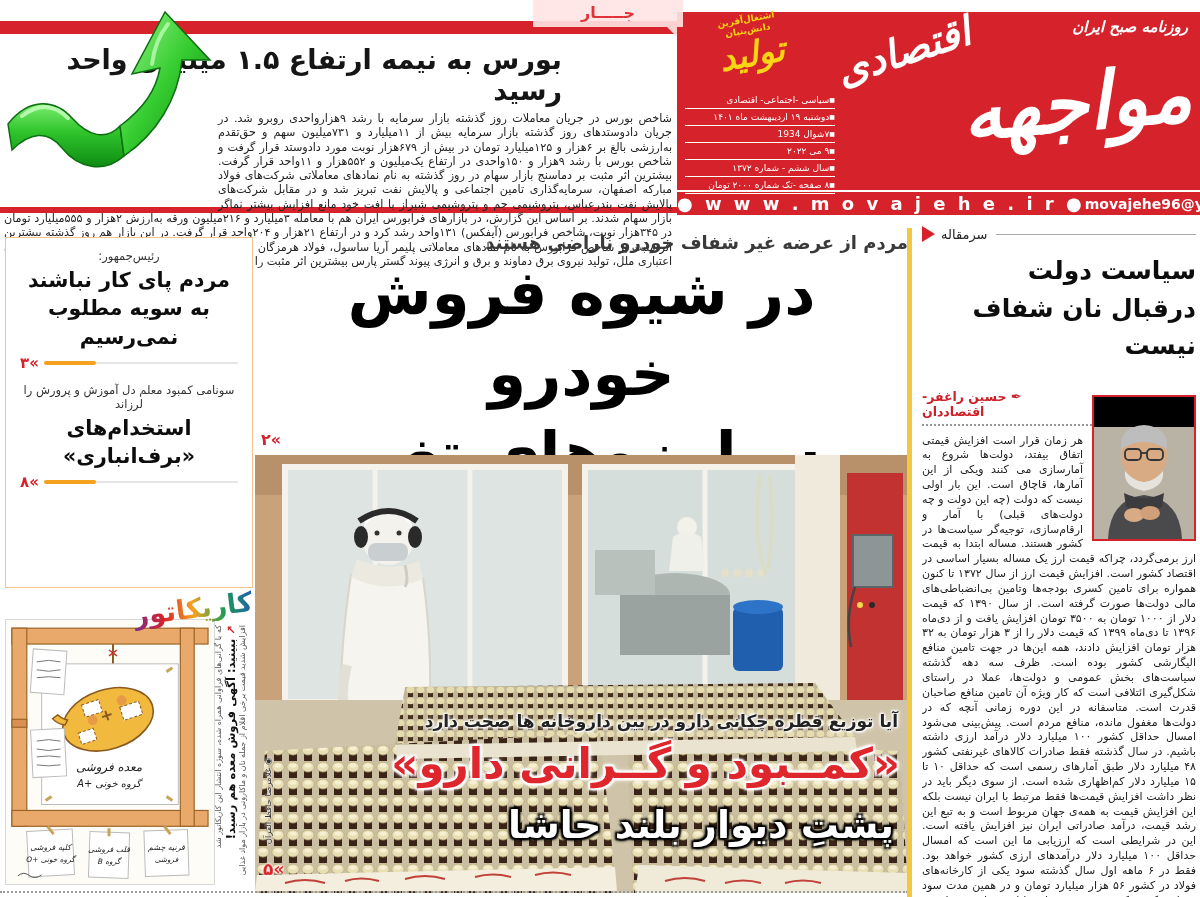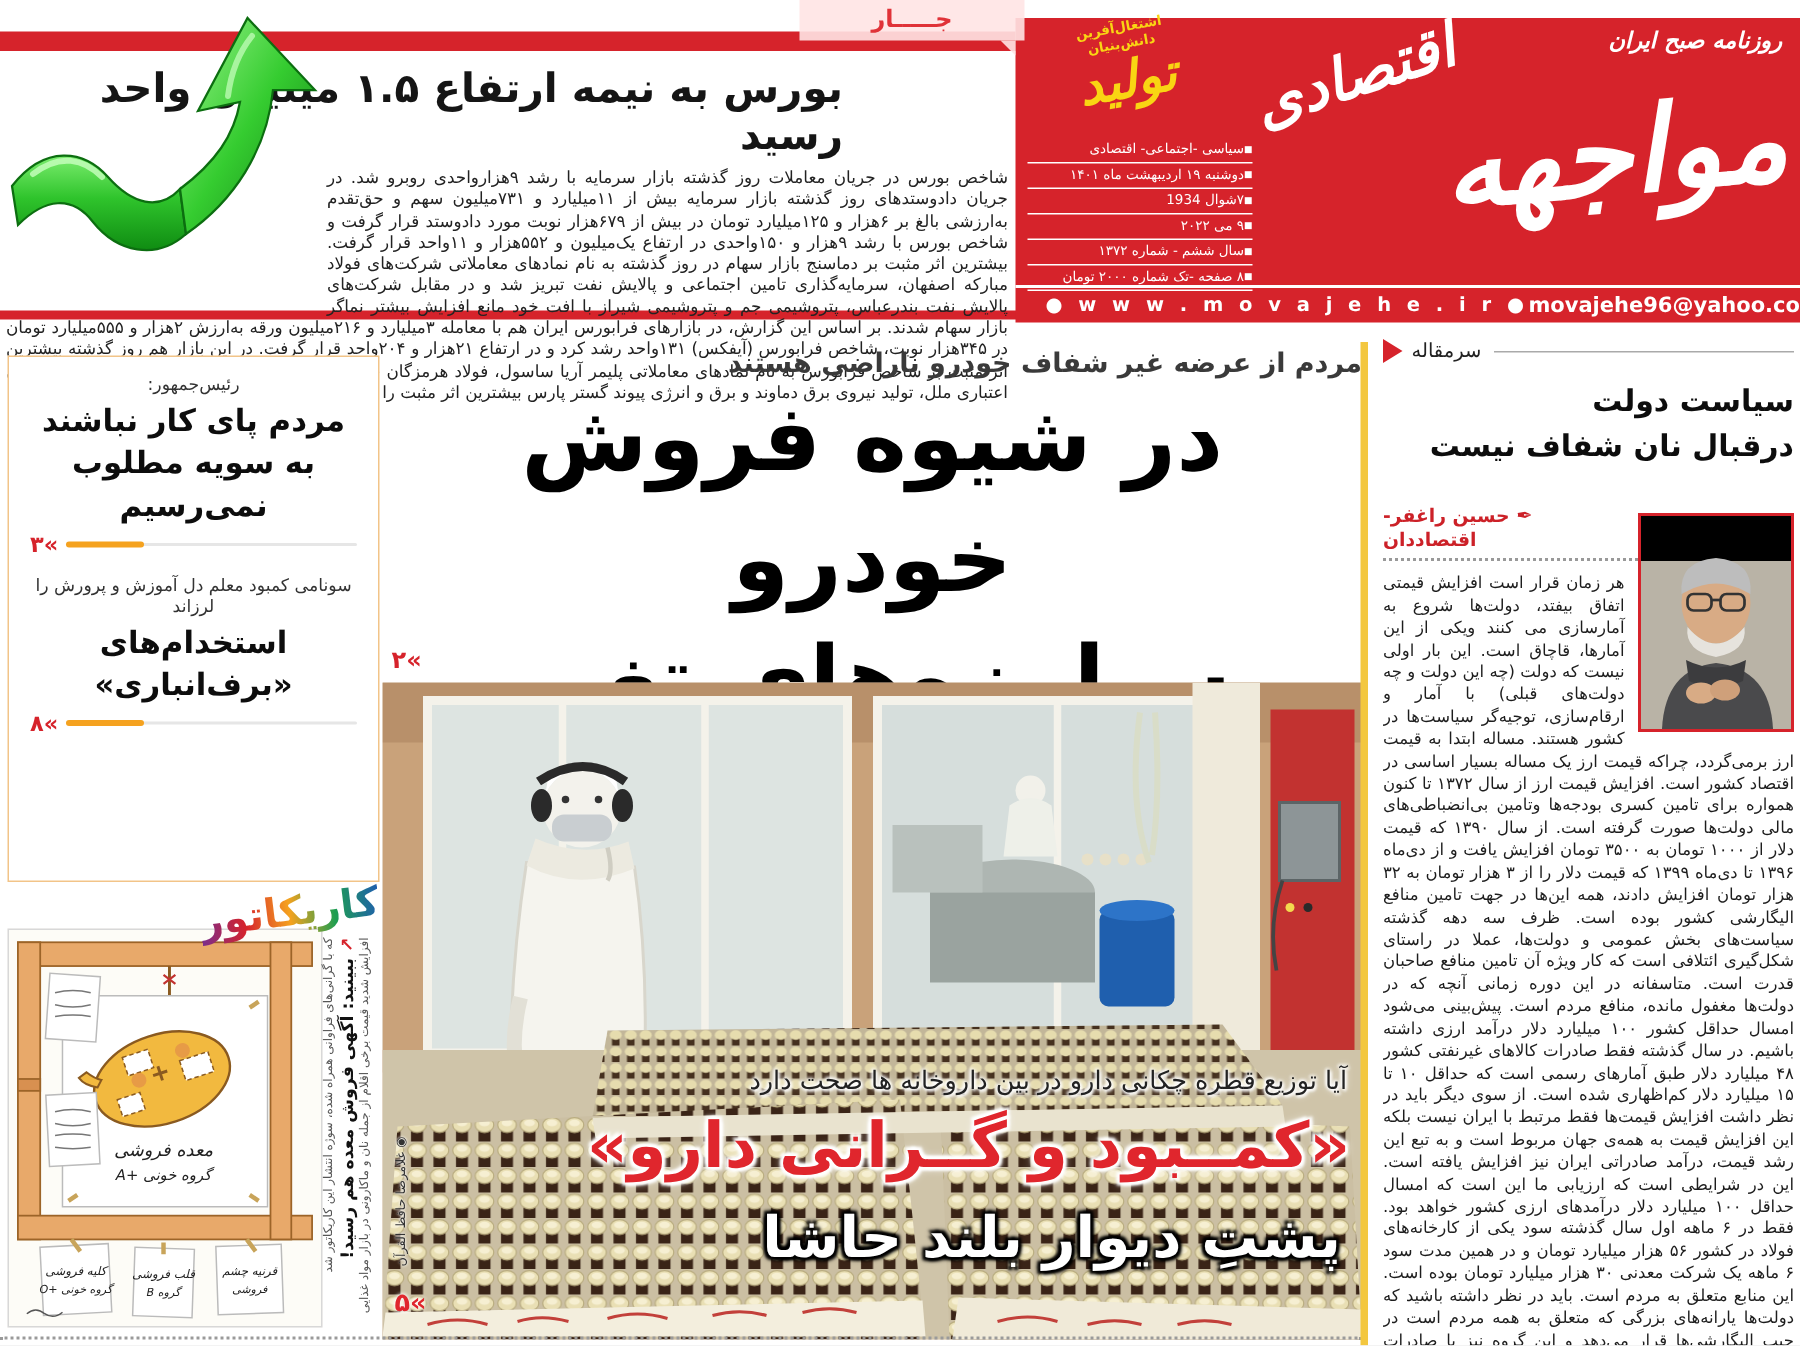--- a/index.html
+++ b/index.html
@@ -31,21 +31,21 @@
   .slogan-sub { font-size:9px; font-weight:bold; line-height:11px; }
   .slogan-main{ font-size:34px; font-weight:bold; font-style:italic; line-height:36px; }
   .title-sub  { position:absolute; right:228px; top:16px; font-size:40px; font-weight:bold; font-style:italic; transform:rotate(-18deg); }
   .title-main { position:absolute; right:8px; top:52px; font-size:78px; font-weight:bold; font-style:italic; line-height:1; transform:rotate(-5deg); }
   .info-list { position:absolute; left:8px; top:80px; width:150px; list-style:none; }
   .info-list li { font-size:9px; line-height:11px; padding:2px 0 2px; border-bottom:1px solid #fff;
     text-align:right; white-space:nowrap; overflow:hidden; }
   .info-list .sq { font-size:6px; vertical-align:1px; }
   .mast-bottom { position:absolute; left:0; bottom:0; width:100%; height:25px; border-top:2px solid #fff;
     display:flex; justify-content:space-between; align-items:center; direction:ltr; }
-  .site  { letter-spacing:3px; font-size:13px; font-weight:bold; padding-left:20px; white-space:nowrap; }
+  .site  { letter-spacing:3px; font-size:18px; font-weight:bold; padding-left:0; white-space:nowrap; }
   .email { font-size:14px; font-weight:bold; padding-right:10px; }
   
   .sidebar { position:absolute; left:5px; top:237px; width:248px; height:351px; border:1px solid #f2c488; background:#fff; }
   .s-item { padding:11px 6px 0; text-align:center; }
   .s-kicker { font-size:11.5px; color:#333; }
   .s-title  { font-size:20.5px; font-weight:bold; color:#0d0d0d; line-height:1.38; margin-top:3px; }
   .s-refrow { display:flex; align-items:center; direction:ltr; padding:3px 8px 0; }
   .s-ref  { color:#d6232b; font-weight:bold; font-size:15px; direction:ltr; }
   .s-line { flex:1; height:2px; background:#e6e6e6; margin-left:5px; position:relative; border-radius:2px; }
   .s-line::before { content:""; position:absolute; left:0; top:-1px; width:52px; height:4px; background:#f5a21f; border-radius:3px; }
@@ -60,39 +60,39 @@
     transform:rotate(-90deg); text-align:right; }
   .cv-small { font-size:8px; color:#555; line-height:10px; white-space:nowrap; }
   .cv-bold  { font-size:11.5px; font-weight:bold; color:#111; line-height:14px; white-space:nowrap; }
   .cv-arrow { color:#d6232b; font-weight:bold; }
   
   .mid { position:absolute; left:255px; top:228px; width:653px; height:669px; }
   .mid-kicker { font-size:18px; font-weight:bold; color:#3a3a3a; margin-top:4px; }
   .mid-h { text-align:center; font-size:61px; font-weight:900; color:#000; line-height:1.32; }
   .mid-ref { position:absolute; left:6px; top:202px; color:#d6232b; font-weight:bold; font-size:16px; direction:ltr; }
   .photo { position:absolute; left:0; top:227px; width:653px; height:438px; overflow:hidden; background:#cbb296; }
-  .ph-kicker { position:absolute; right:10px; top:256px; font-size:17px; font-weight:normal; color:#222;
+  .ph-kicker { position:absolute; right:10px; top:256px; font-size:17px; font-weight:bold; color:#222;
     text-shadow:0 0 3px #fff,0 0 3px #fff,1px 1px 2px #fff,-1px -1px 2px #fff,0 0 6px #fff; }
   .ph-red { position:absolute; right:8px; top:284px; font-size:42px; font-weight:900; color:#e0262d;
     text-shadow:0 0 2px #fff,0 0 3px #fff,2px 2px 2px #fff,-2px -2px 2px #fff,2px -2px 2px #fff,-2px 2px 2px #fff,0 0 7px #fff; }
   .ph-white { position:absolute; right:14px; top:348px; font-size:38px; font-weight:900; color:#fff;
     text-shadow:0 0 2px #000,2px 2px 2px #000,-2px -2px 2px #000,2px -2px 2px #000,-2px 2px 2px #000,0 0 5px #000; }
   .ph-ref { position:absolute; left:8px; top:404px; color:#e0262d; font-weight:900; font-size:17px; direction:ltr;
     text-shadow:0 0 3px #fff,0 0 3px #fff; }
   .ph-credit { position:absolute; left:-36px; top:340px; width:100px; height:12px; transform:rotate(-90deg);
     font-size:8.5px; color:#333; text-shadow:0 0 2px #fff,0 0 2px #fff; text-align:center; white-space:nowrap; }
   .dotline { position:absolute; left:0; top:891px; width:908px; border-top:2px dotted #9a9a9a; }
   
   .ydivider { position:absolute; left:907px; top:228px; width:5px; height:669px; background:#f3c73f; }
   .editorial { position:absolute; left:922px; top:225px; width:274px; height:672px; overflow:hidden; }
   .ed-head { display:flex; align-items:center; direction:ltr; height:18px; }
   .ed-tri { width:0; height:0; border-top:8px solid transparent; border-bottom:8px solid transparent; border-left:13px solid #d6232b; margin-right:6px; }
   .ed-sec { font-size:13px; color:#222; letter-spacing:.5px; }
   .ed-hline { flex:1; height:1px; background:#aaa; margin-left:8px; }
-  .ed-title { text-align:right; font-size:20px; font-weight:bold; line-height:1.5; margin-top:9px; color:#0d0d0d; }
+  .ed-title { text-align:right; font-size:25px; font-weight:bold; line-height:1.5; margin-top:9px; color:#0d0d0d; }
   .ed-portrait { float:right; width:104px; height:146px; border:2px solid #d6232b; margin:6px 0 6px 9px; background:#b9b3a6; }
   .ed-byline { color:#cc2128; font-weight:bold; font-size:12.5px; text-align:left; margin-top:24px; }
   .ed-pen { font-size:13px; }
   .ed-dots { border-bottom:2px dotted #999; margin:5px 0 8px; }
   .ed-body { font-size:11px; line-height:14.85px; text-align:justify; color:#1d1d1d; }
 </style>
 </head>
 <body>
 
 <div class="page">

